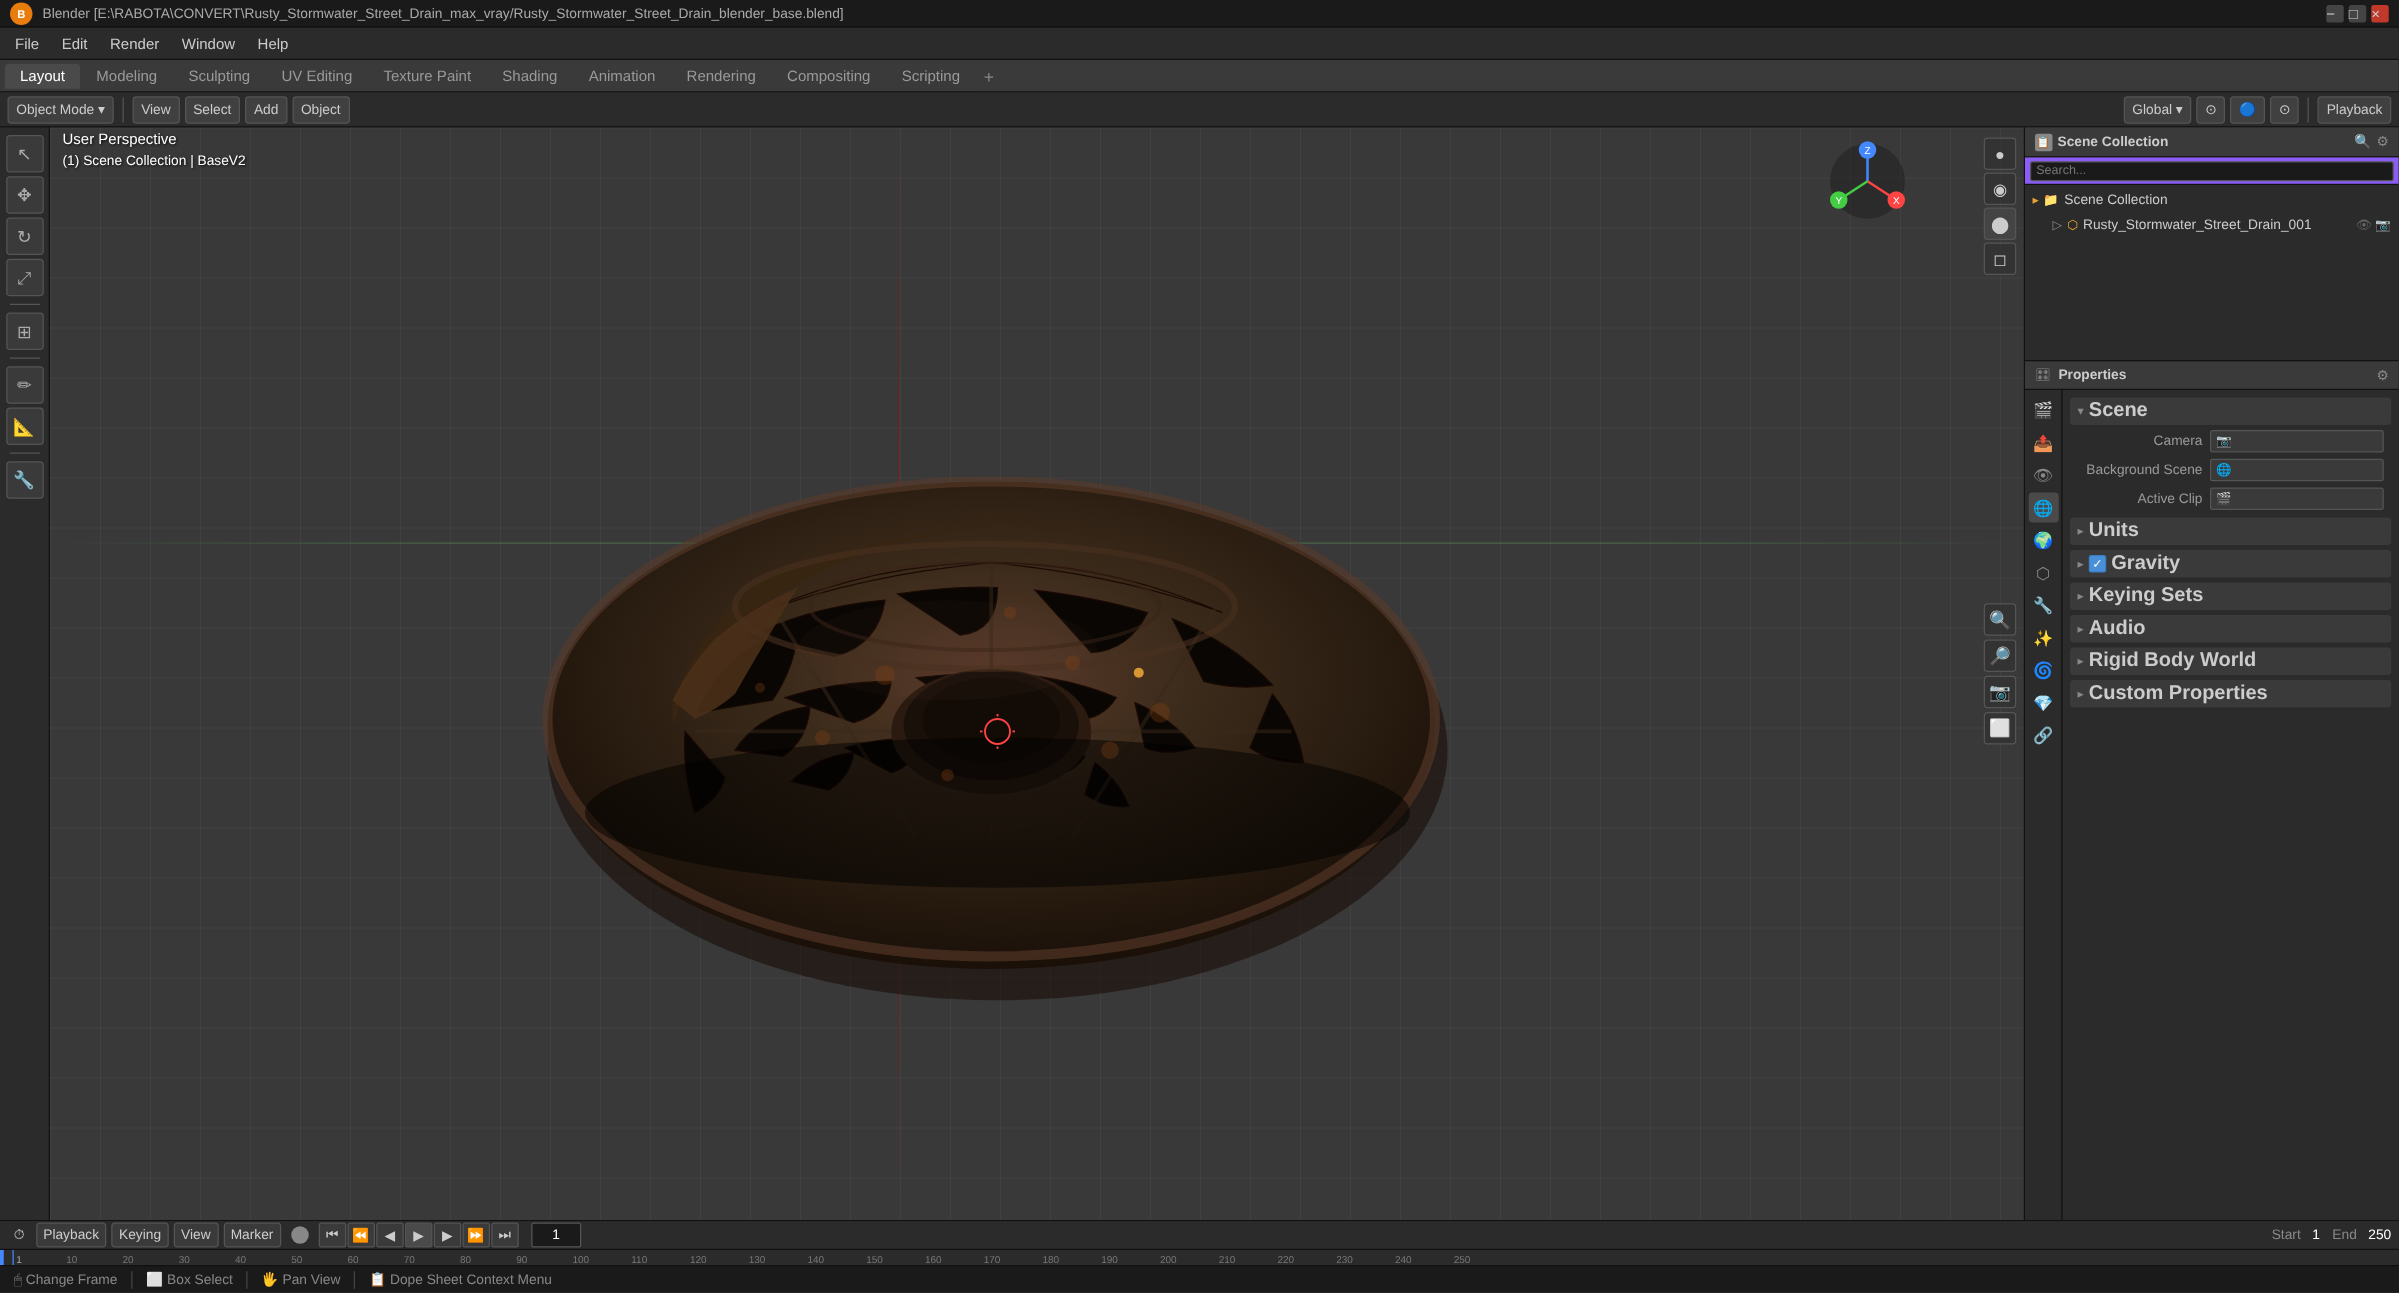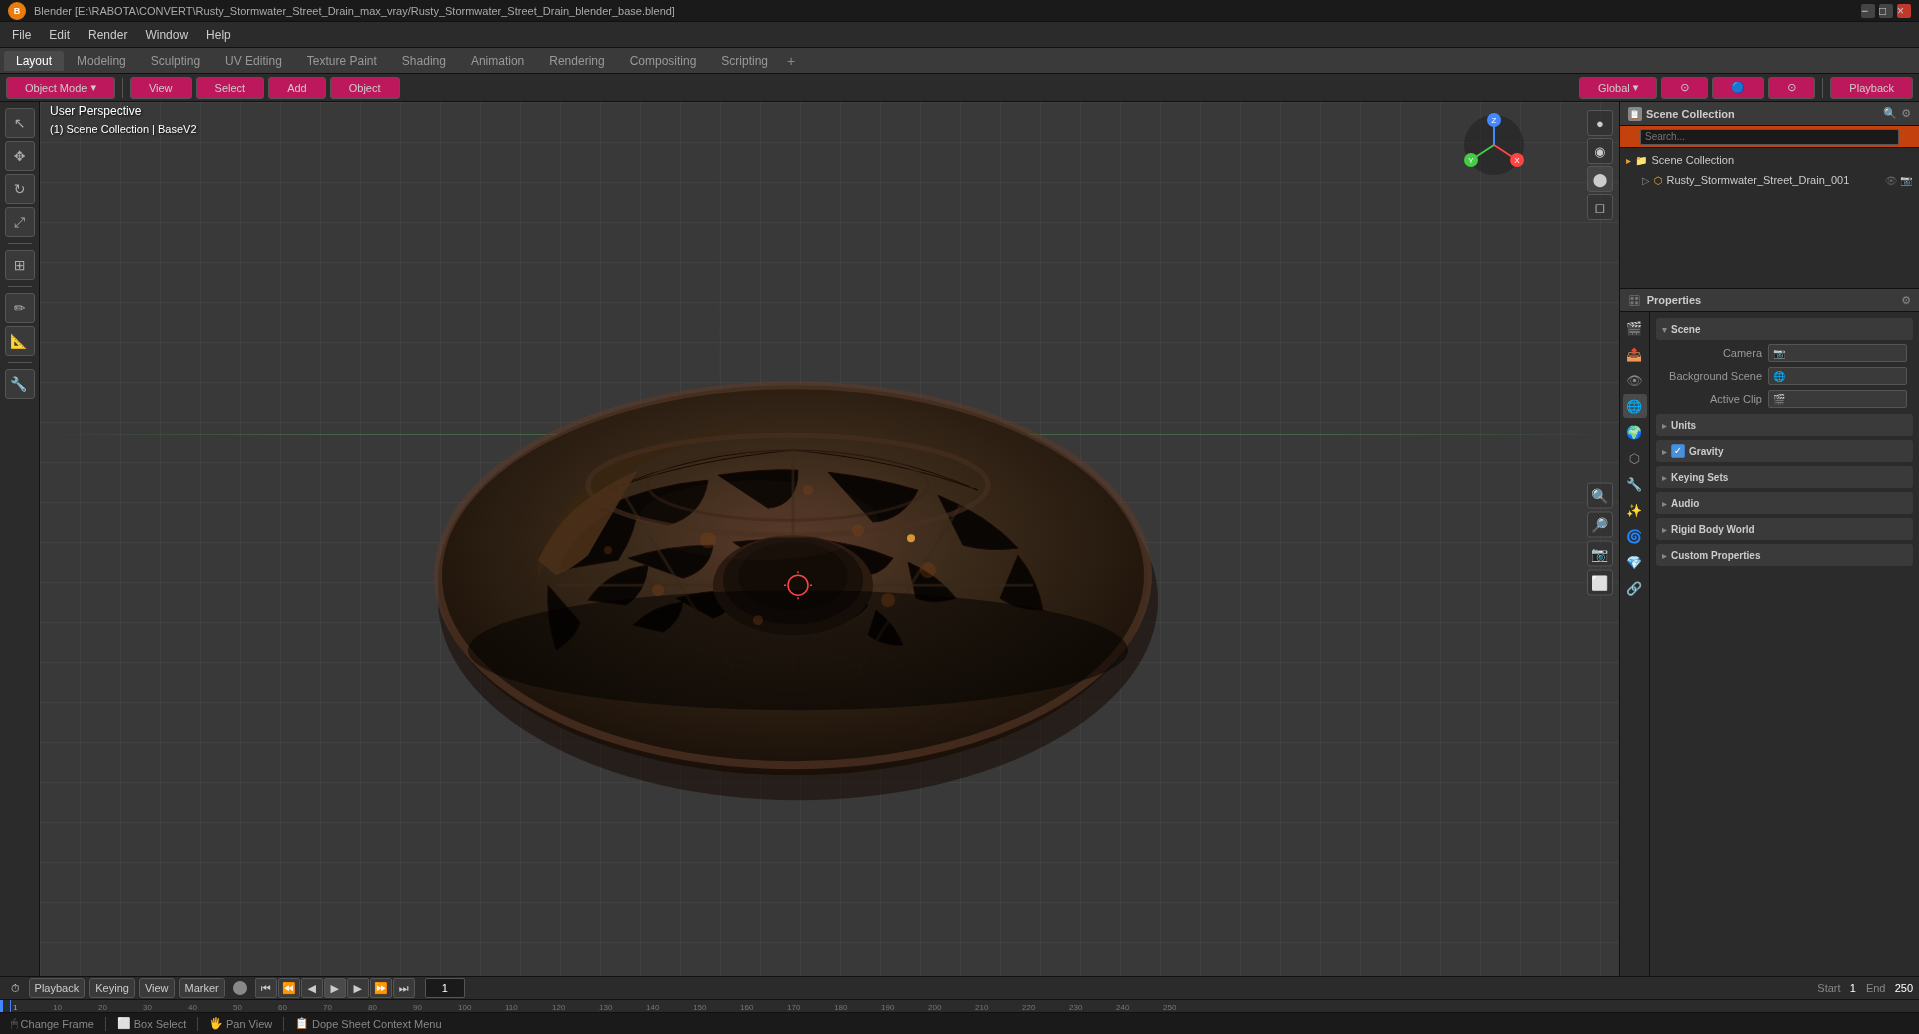--- a/index.html
+++ b/index.html
@@ -106,22 +106,22 @@
       gap: 4px;
       border-bottom: 1px solid #111;
     }
     .toolbar-group {
       display: flex;
       align-items: center;
       gap: 2px;
     }
     .toolbar-btn {
       height: 22px;
-      padding: 0 18px;
-      background: #be185d;
+      padding: 0 6px;
+      background: #404040;
       border: 1px solid #555;
       border-radius: 3px;
       color: #ccc;
       cursor: pointer;
       font-size: 11px;
       display: flex;
       align-items: center;
       gap: 3px;
     }
     .toolbar-sep { width: 1px; height: 20px; background: #555; margin: 0 3px; }
@@ -258,21 +258,21 @@
       background: #3a3a3a;
       display: flex;
       align-items: center;
       padding: 0 6px;
       border-radius: 3px;
       cursor: pointer;
       gap: 4px;
       margin-bottom: 2px;
     }
     .psh-arrow { color: #888; font-size: 10px; }
-    .psh-label { font-size: 10px; color: #ccc; font-weight: bold; }
+    .psh-label { font-size: 16px; color: #ccc; font-weight: bold; }
 
     .props-row {
       display: flex;
       align-items: center;
       height: 22px;
       padding: 0 6px;
       gap: 6px;
       margin-bottom: 1px;
     }
     .props-row-label {
@@ -633,21 +633,21 @@
       <div style="display:flex; gap:4px; align-items:center;">
         <div style="width:14px;height:14px;background:#888;border-radius:2px; display:flex;align-items:center;justify-content:center; font-size:9px; cursor:pointer;">📋</div>
         <span style="font-size:11px;font-weight:bold;color:#ccc;">Scene Collection</span>
       </div>
       <div style="margin-left:auto; display:flex; gap:4px;">
         <div style="color:#888; cursor:pointer; font-size:11px;">🔍</div>
         <div style="color:#888; cursor:pointer; font-size:11px;">⚙</div>
       </div>
     </div>
 
-    <div style="height:22px; background:#c2410c; display:flex; align-items:center; padding:0 20px; border-bottom:1px solid #111; gap:4px;">
+    <div style="height:22px; background:#8b5cf6; display:flex; align-items:center; padding:0 4px; border-bottom:1px solid #111; gap:4px;">
       <input type="text" style="flex: 1 1 0%; height: 16px; background: rgb(26, 26, 26); border: 1px solid rgb(85, 85, 85); border-radius: 2px; color: rgb(204, 204, 204); font-size: 10px; padding: 0px 4px;" placeholder="Search...">
     </div>
 
     <div style="height:140px; background:#2b2b2b; overflow-y:auto; padding:2px;">
       <div style="display:flex; align-items:center; height:20px; padding:0 4px; gap:4px; cursor:pointer;">
         <span style="color:#e8a236; font-size:10px;">▸</span>
         <span style="font-size:10px; color:#888;">📁</span>
         <span style="font-size:11px; color:#ccc;">Scene Collection</span>
       </div>
       <div style="display:flex; align-items:center; height:20px; padding:0 4px 0 20px; gap:4px; cursor:pointer;">

